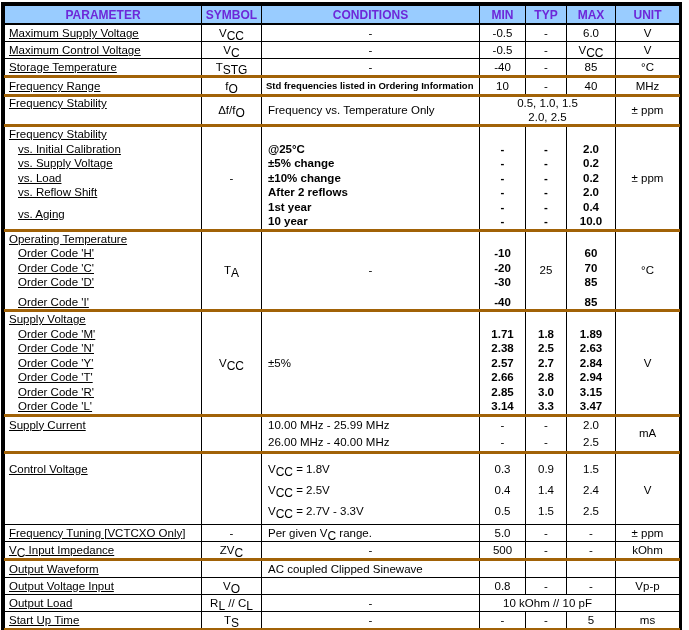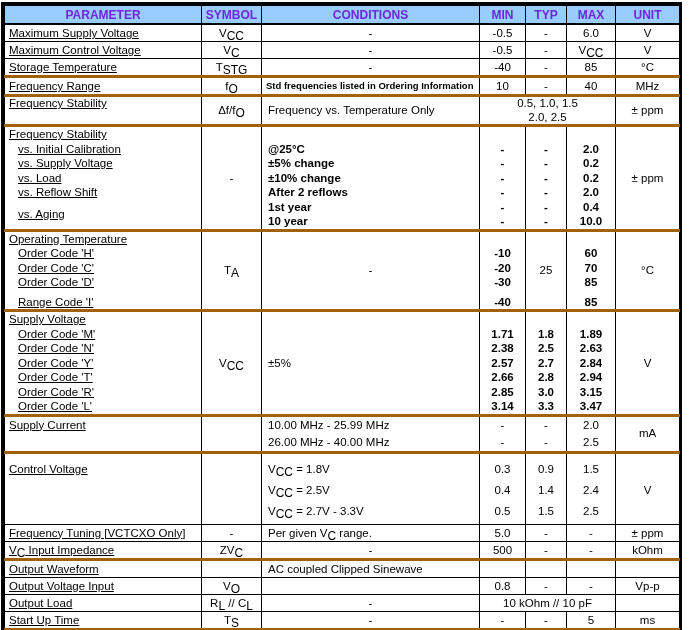--- a/index.html
+++ b/index.html
@@ -222,21 +222,21 @@
           <td class="c-unit">
             <div class="ln">± ppm</div>
           </td>
         </tr>
         <tr class="mlh thick">
           <td class="c-param vtop">
             <div class="ln">Operating Temperature</div>
             <div class="ln ind">Order Code 'H'</div>
             <div class="ln ind">Order Code 'C'</div>
             <div class="ln ind">Order Code 'D'</div>
-            <div class="ln ind gap">Range Code 'I'</div>
+            <div class="ln ind gap">Order Code 'I'</div>
           </td>
           <td class="c-symbol">
             <div class="ln">T<sub>A</sub></div>
           </td>
           <td class="c-cond ctr">
             <div class="ln">-</div>
           </td>
           <td class="c-min off">
             <div class="ln">-10</div>
             <div class="ln">-20</div>

